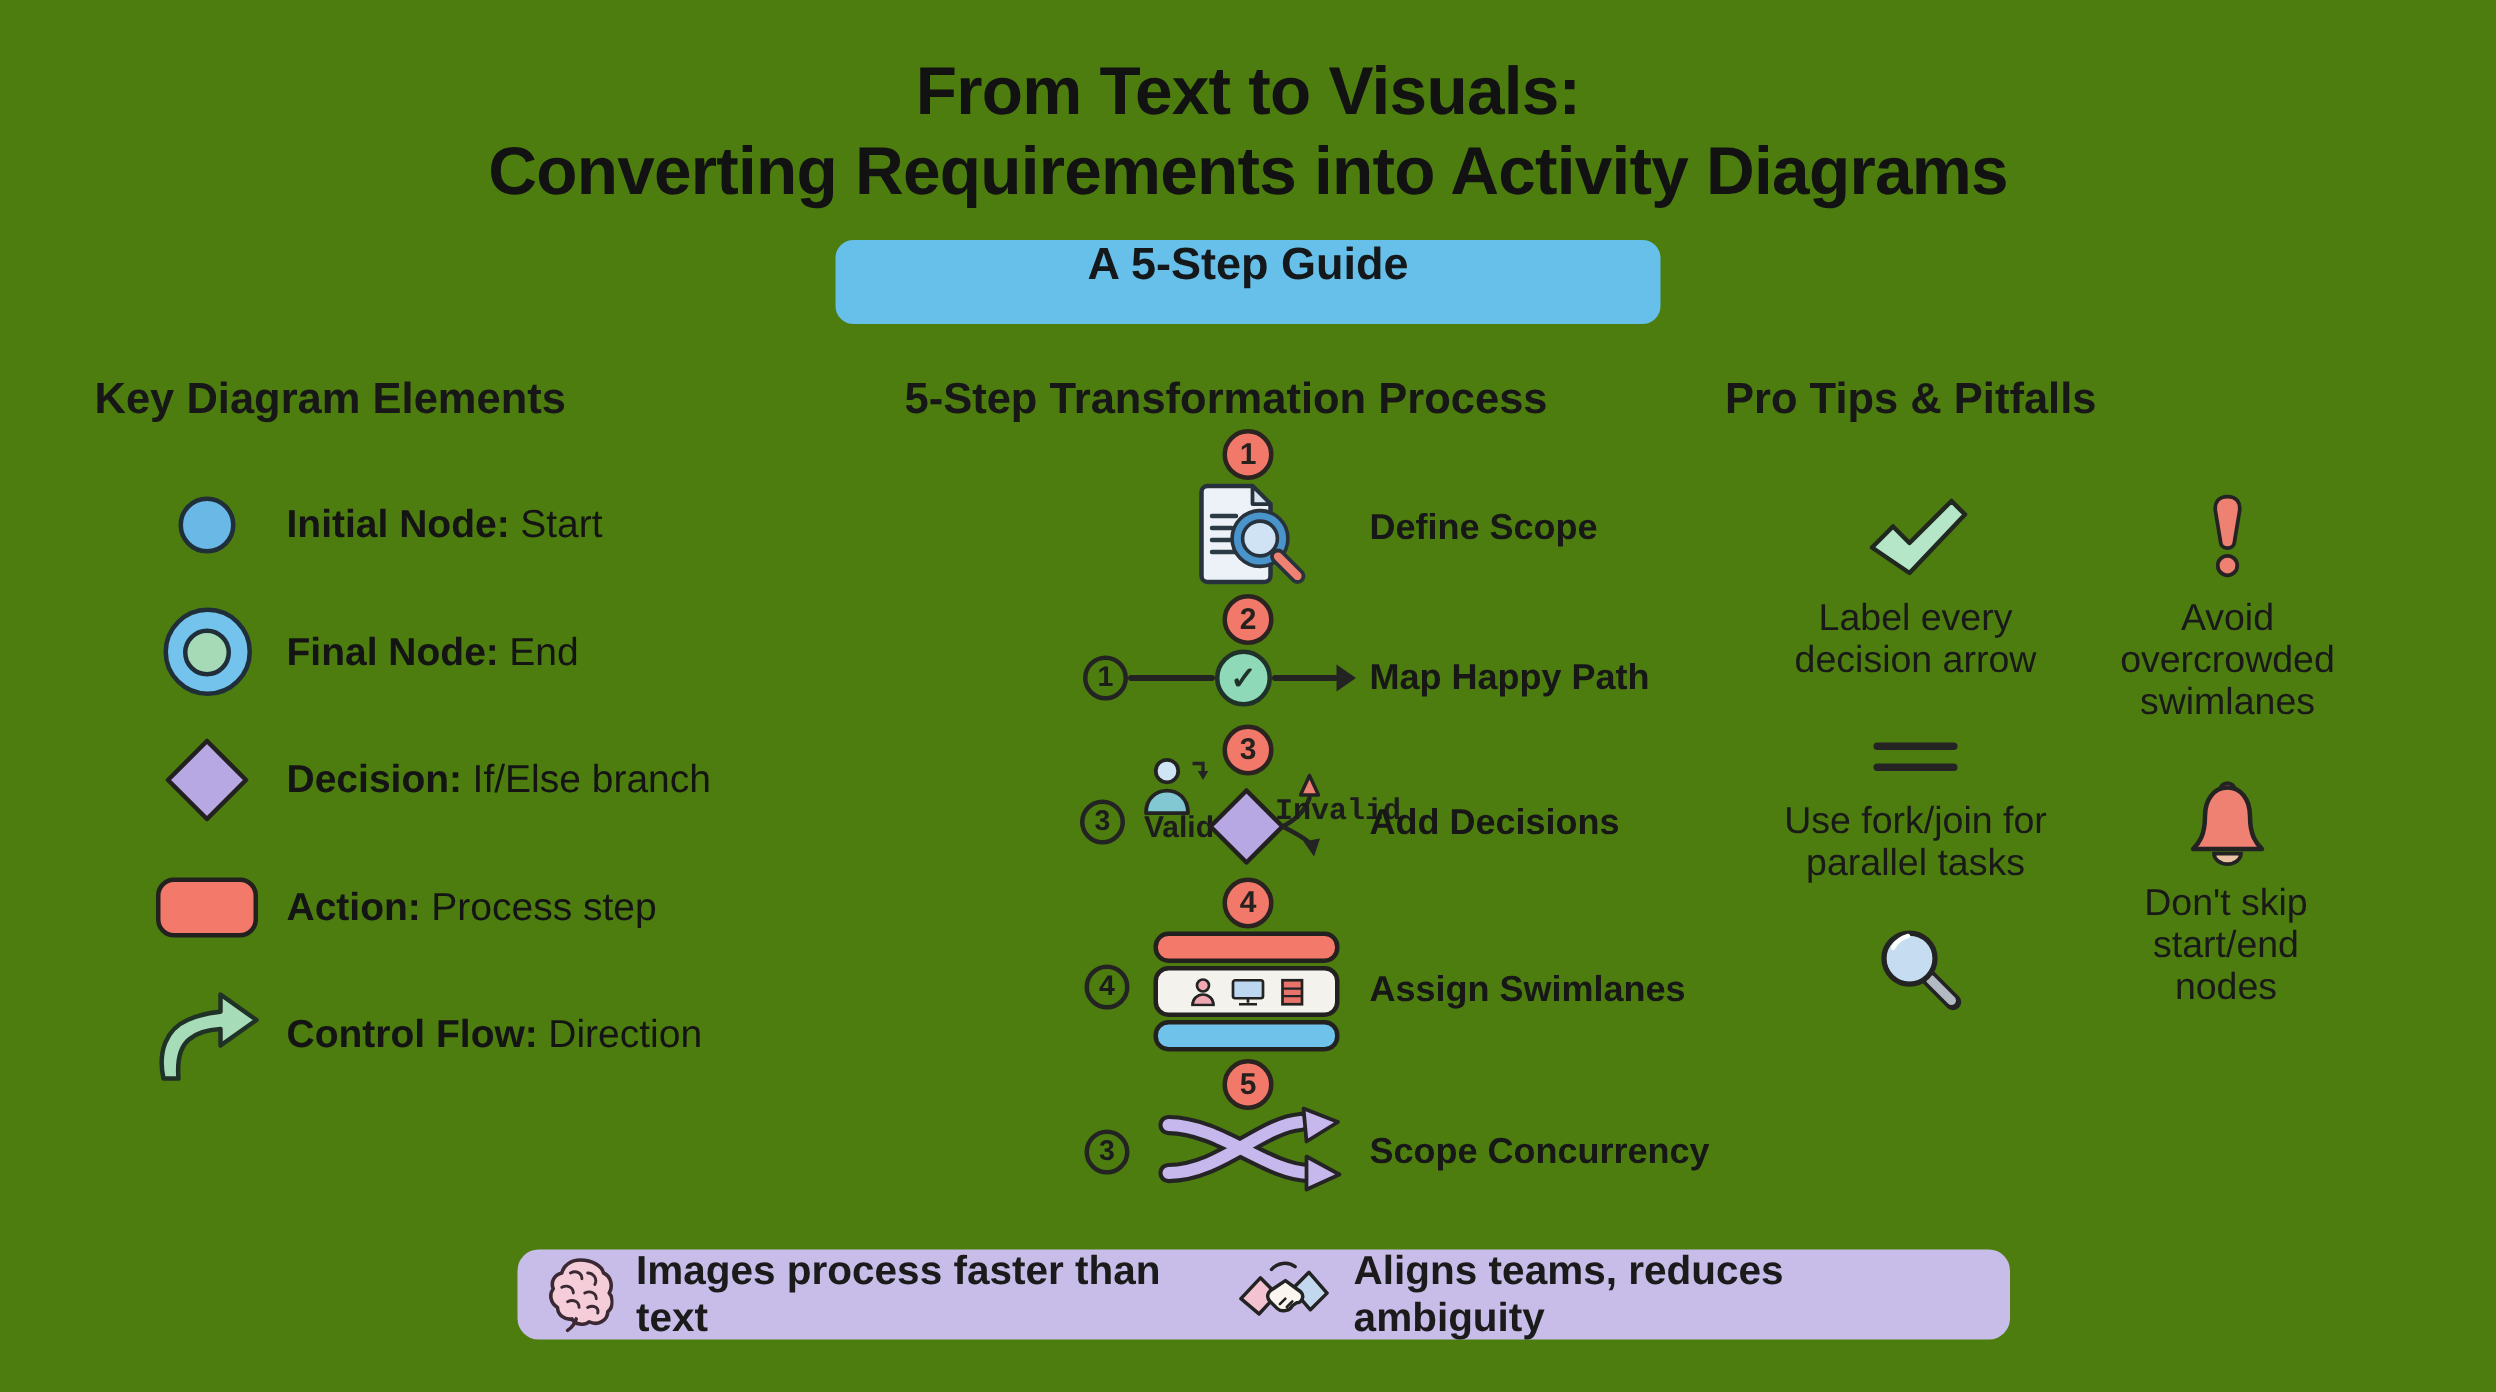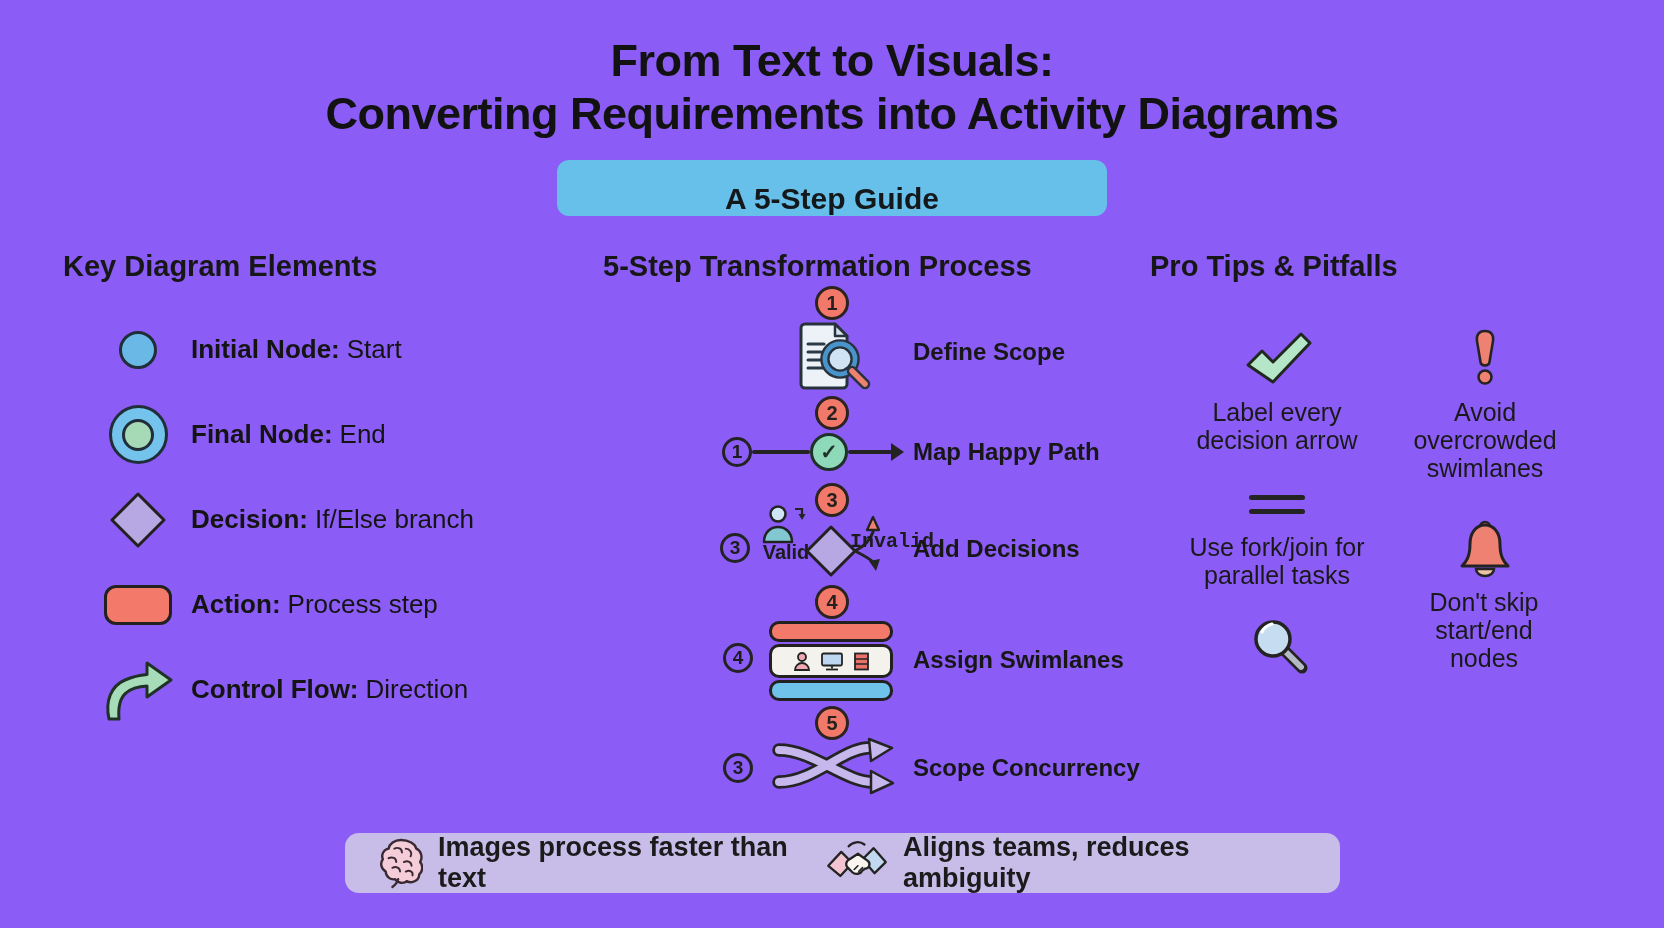--- a/index.html
+++ b/index.html
@@ -1,26 +1,26 @@
 <!DOCTYPE html>
 <html><head>
 <meta charset="utf-8">
 <style>
   html,body{margin:0;padding:0;background:#e8e6e0;}
   #canvas{
     position:relative;width:1664px;height:928px;overflow:hidden;
-    background:#8b5cf6;
+    background:#4d7c0f;
     font-family:"Liberation Sans", sans-serif;
     color:#161616;
   }
   
   .title{position:absolute;top:34px;left:0;width:100%;text-align:center;
     font-size:45px;font-weight:800;line-height:53px;color:#121212;letter-spacing:-.5px;}
   .guide-banner{position:absolute;left:557px;top:160px;width:550px;height:56px;
-    background:#67c0e9;border-radius:12px;display:flex;align-items:flex-end;justify-content:center;
+    background:#67c0e9;border-radius:12px;display:flex;align-items:flex-start;justify-content:center;
     font-size:30px;font-weight:700;color:#15181a;}
   
   .col-heading{position:absolute;width:460px;text-align:left;
     font-size:29px;font-weight:700;color:#171717;line-height:34px;top:249px;}
   #legend-heading{left:63px;}
   #process-heading{left:603px;}
   #tips-heading{left:1150px;}
   
   #legend-list{position:absolute;left:85px;top:307px;width:420px;}
   .lg-row{display:flex;align-items:center;height:85px;}
@@ -56,21 +56,21 @@
   .lane.red{height:21px;background:#f3796b;}
   .lane.mid{height:34px;background:#f3f2ed;margin:2px 0;display:flex;align-items:center;justify-content:center;gap:9px;}
   .lane.blue{height:21px;background:#6fc2e9;}
   
   .tip-text{position:absolute;font-size:25px;font-weight:500;color:#191919;line-height:28px;text-align:center;}
   .equals-icon{position:absolute;left:1249px;top:495px;width:56px;}
   .equals-icon i{display:block;height:5px;background:#242424;border-radius:2.5px;margin-bottom:9px;}
   
   .footer-banner{position:absolute;left:345px;top:833px;width:995px;height:60px;background:#c8bde9;
     border-radius:14px;display:flex;align-items:center;justify-content:space-between;
-    padding:0 34px;box-sizing:border-box;}
+    padding:0 20px;box-sizing:border-box;}
   .footer-item{display:flex;align-items:center;gap:15px;font-size:27px;font-weight:600;color:#1b1b1b;}
   .abs{position:absolute;}
   svg{display:block;}
 </style>
 </head>
 <body>
 
 <div id="canvas">
 
   <div class="title">

